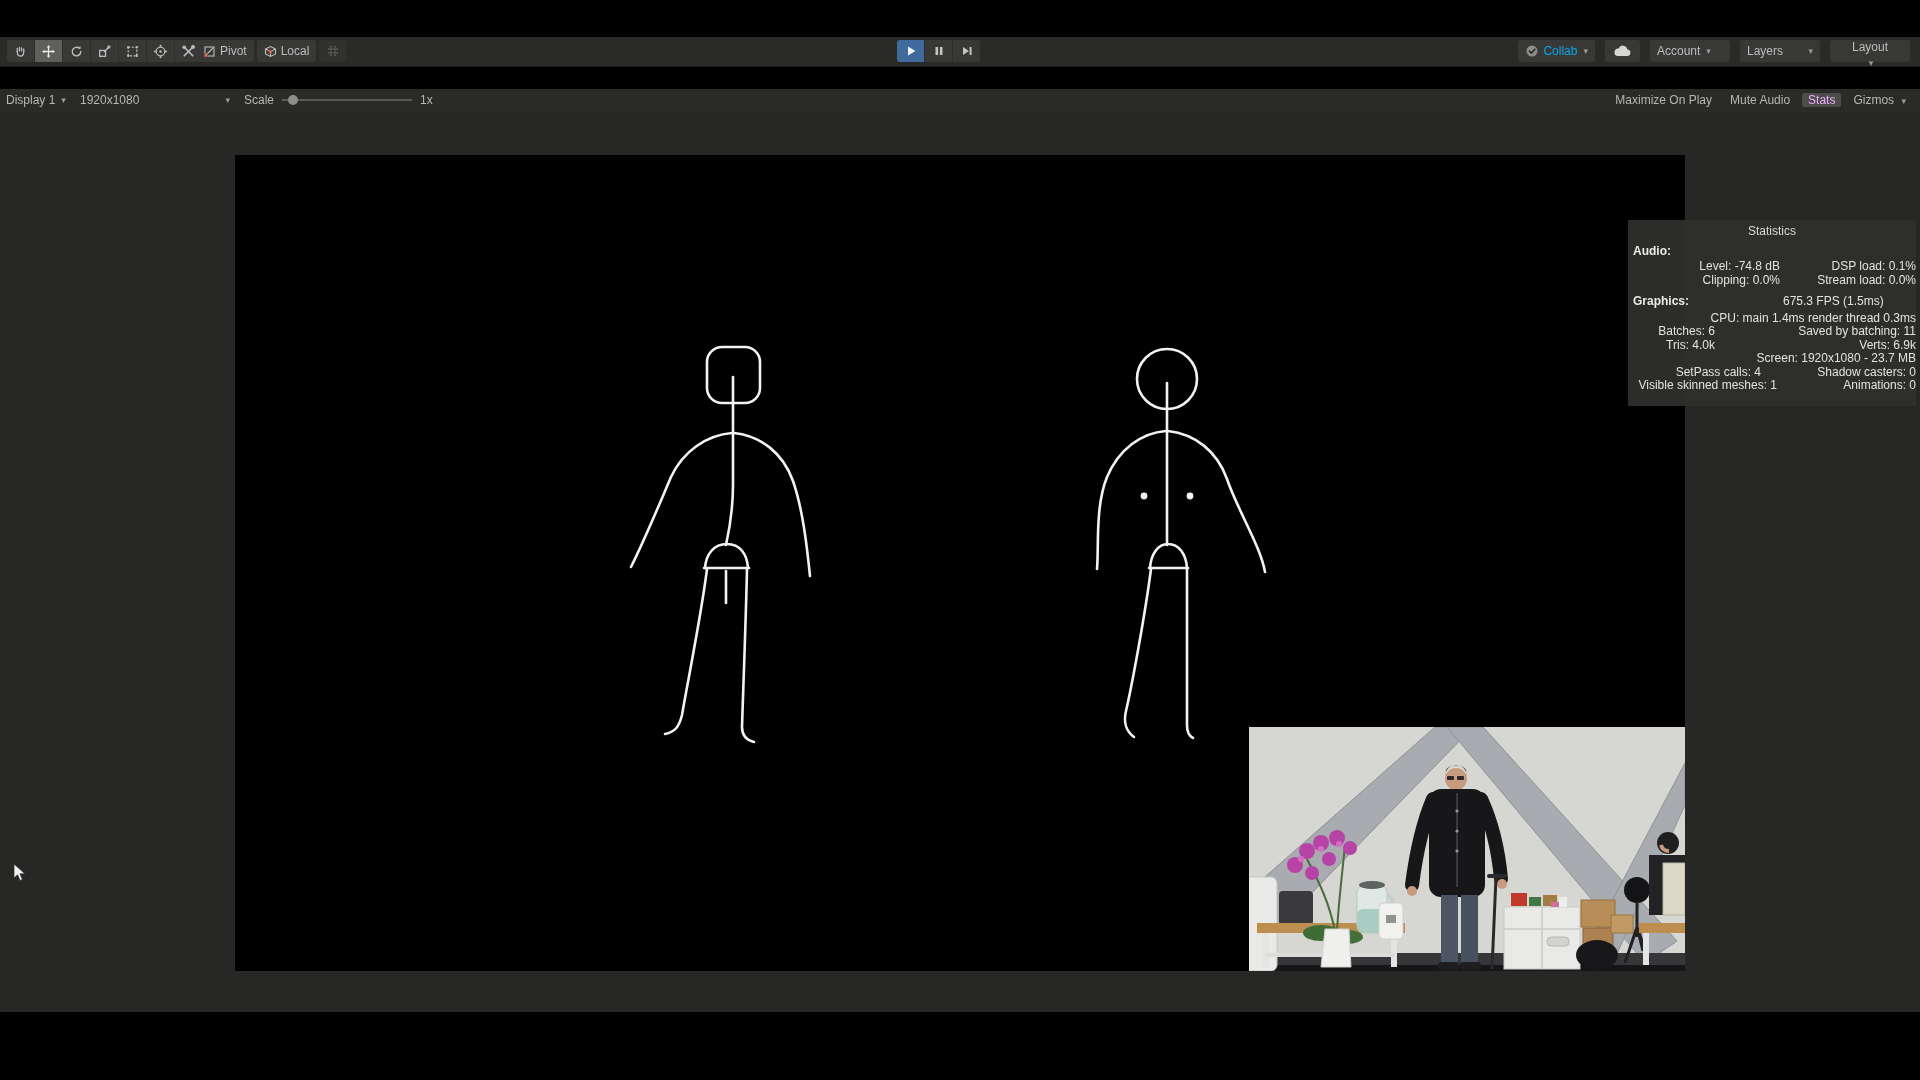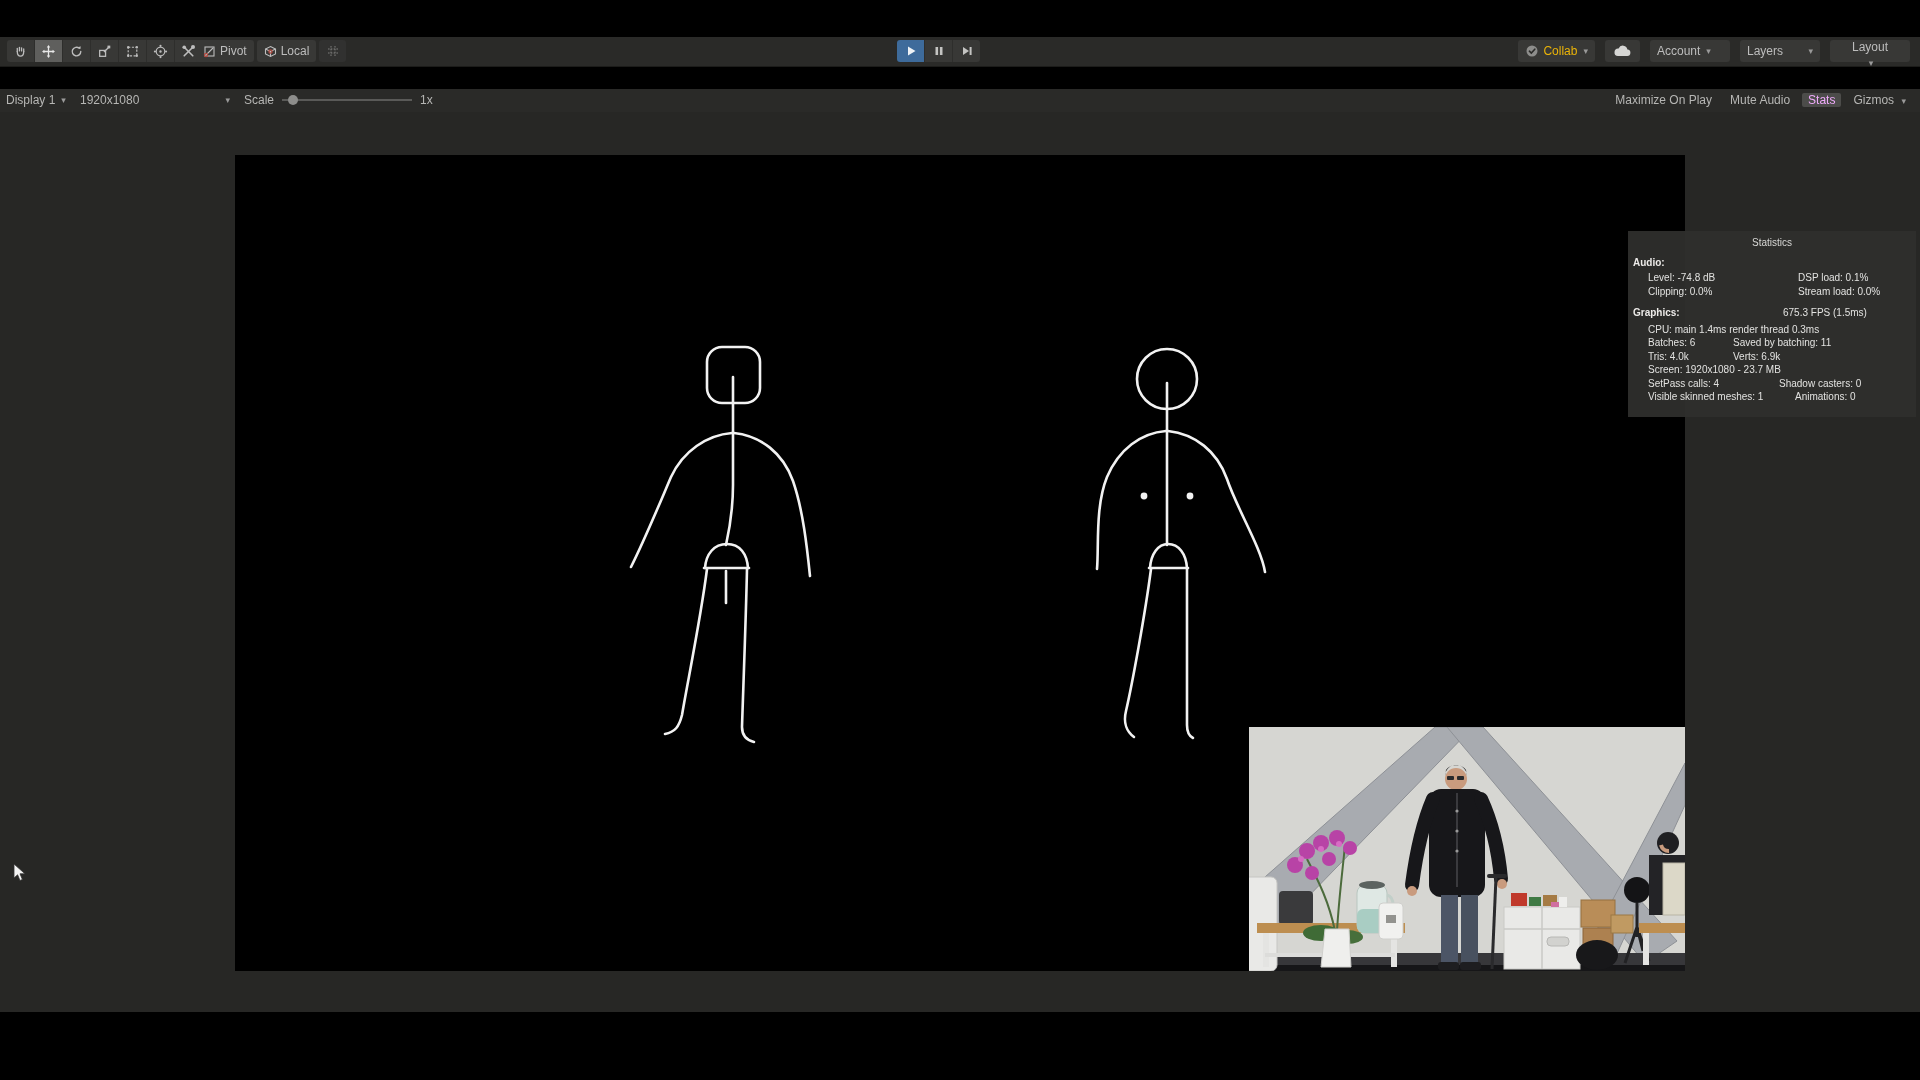--- a/index.html
+++ b/index.html
@@ -16,43 +16,43 @@
   .tool:last-child{border-radius:0 3px 3px 0;border-right:none;}
   .tool.sel{background:#5f5f5d;}
   .tbtn{height:22px;background:#383836;border-radius:3px;display:flex;align-items:center;gap:4px;
         padding:0 7px;font-size:12px;color:#bdbdbd;white-space:nowrap;}
   .tbtn .arrow{font-size:9px;color:#9a9a9a;margin-left:2px;}
   .playgroup{position:absolute;left:897px;top:3px;display:flex;}
   .pbtn{width:27px;height:22px;background:#383836;display:flex;align-items:center;justify-content:center;border-right:1px solid #2e2e2c;}
   .pbtn:first-child{border-radius:3px 0 0 3px;background:#3e6b9b;}
   .pbtn:last-child{border-radius:0 3px 3px 0;border-right:none;}
   .rightgroup{position:absolute;right:10px;top:3px;display:flex;gap:10px;}
-  .muted{color:#eab308;}
+  .muted{color:#0ea5e9;}
   
   .tabrow{position:absolute;left:0;top:66px;width:1920px;height:23px;background:#222220;}
   .gametab{position:absolute;left:7px;top:0;height:23px;background:#2e2e2c;display:flex;align-items:center;
            gap:5px;padding:0 10px;font-size:12px;color:#c0c0c0;border-radius:3px 3px 0 0;}
   .tabmenu{position:absolute;right:6px;top:2px;font-size:13px;color:#9a9a9a;}
   
   .viewbar{position:absolute;left:0;top:89px;width:1920px;height:23px;background:#2a2a28;border-bottom:1px solid #1d1d1b;font-size:12px;}
   .vb-item{position:absolute;top:0;height:22px;display:flex;align-items:center;gap:6px;color:#b6b6b4;}
   .vb-btn{padding:0 6px;border-radius:2px;}
   .vb-btn.active{background:#4c4c4a;color:#f0abfc;}
   .slider-track{width:130px;height:2px;background:#5a5a58;position:relative;}
   .slider-knob{position:absolute;left:6px;top:-4px;width:10px;height:10px;border-radius:50%;background:#8d8d8b;}
   
   .gamepanel{position:absolute;left:0;top:112px;width:1920px;height:900px;background:#272725;}
   .render{position:absolute;left:235px;top:43px;width:1450px;height:816px;background:#000;}
   .webcam{position:absolute;right:0;bottom:0;width:436px;height:244px;}
   
-  .statspanel{position:absolute;left:1628px;top:119px;width:288px;height:186px;background:rgba(46,46,44,0.95);
-              font-size:10px;color:#e2e2e0;line-height:13.5px;}
+  .statspanel{position:absolute;left:1628px;top:108px;width:288px;height:186px;background:rgba(46,46,44,0.95);
+              font-size:12px;color:#e2e2e0;line-height:13.5px;}
   .statspanel .title{text-align:center;padding-top:5px;color:#d8d8d6;}
   .sect{font-weight:bold;color:#eceae8;padding:6px 0 2px 5px;}
-  .srow{display:grid;padding-left:20px;}
+  .srow{display:grid;padding-left:2px;text-align:right;}
   .c150{grid-template-columns:150px 1fr;}
   .c85{grid-template-columns:85px 1fr;}
   .c131{grid-template-columns:131px 1fr;}
   .c147{grid-template-columns:147px 1fr;}
   .single{grid-template-columns:1fr;}
   .ghead{display:grid;grid-template-columns:150px 1fr;padding:8px 0 3px 5px;}
   .ghead .h{font-weight:bold;color:#eceae8;}
   
   .statusbar{position:absolute;left:0;top:1012px;width:1920px;height:28px;background:#2a2a28;border-top:1px solid #1b1b19;
              display:flex;align-items:center;font-size:12px;color:#c6c6c4;}

